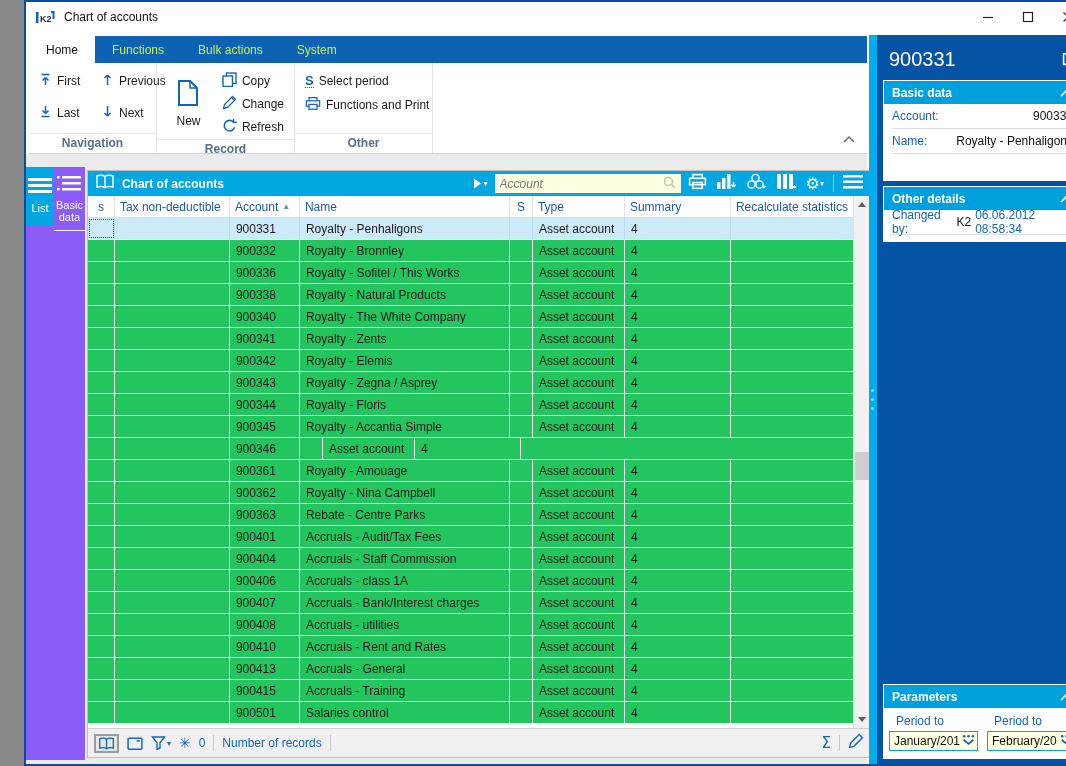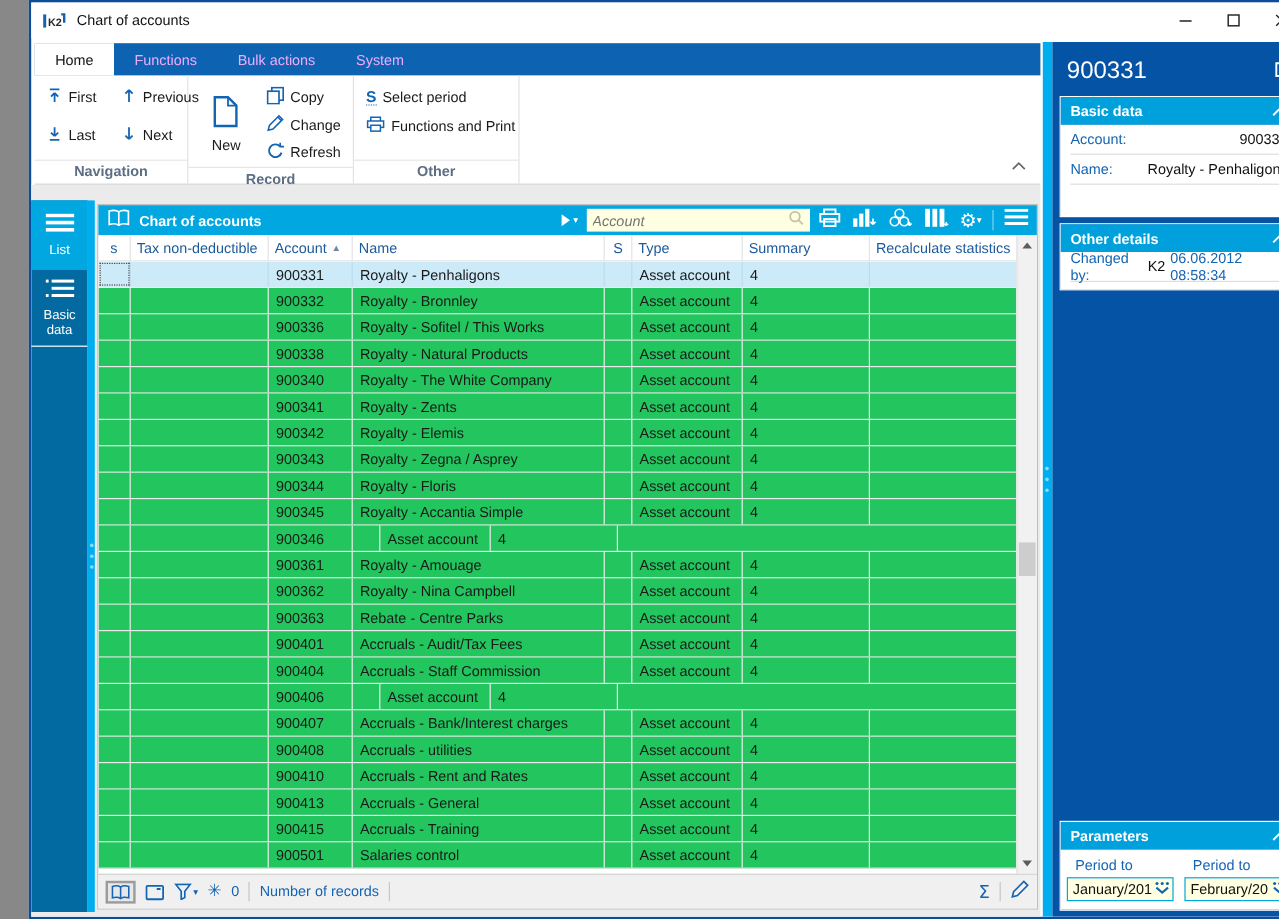--- a/index.html
+++ b/index.html
@@ -12,21 +12,21 @@
   .titlebar { position:absolute; left:0; top:0; right:0; height:30px; background:#fff;
               display:flex; align-items:center; padding-left:9px; }
   .k2logo { display:flex; align-items:center; margin-right:9px; }
   .titlebar-text { font-size:12px; color:#111; }
   .win-controls { margin-left:auto; display:flex; height:100%; }
   .win-btn { width:40px; height:100%; display:flex; align-items:center; justify-content:center; }
 
   
   .tabstrip { position:absolute; left:3px; top:34px; width:838px; height:27px;
               background:#0e62b2; display:flex; align-items:stretch; }
-  .tab { padding:0 17px; display:flex; align-items:center; color:#f0abfc; font-size:12px; }
+  .tab { padding:0 17px; display:flex; align-items:center; color:#bef264; font-size:12px; }
   .tab.active { background:#fff; color:#111; }
 
   
   .ribbon { position:absolute; left:3px; top:61px; width:838px; height:91px; background:#fff;
             border-bottom:1px solid #d2d2d2; display:flex; }
   .rgroup { display:flex; flex-direction:column; border-right:1px solid #e3e3e3; }
   .rgroup-body { flex:1; padding:7px 10px 2px; }
   .rgroup-label { height:20px; line-height:19px; text-align:center; color:#5c6e84;
                   font-size:12px; border-top:1px solid #e6e6e6;font-weight:bold; }
   .g-nav { width:128px; } .g-rec { width:138px; } .g-oth { width:138px; }
@@ -34,21 +34,21 @@
   .rbtn { display:flex; align-items:center; gap:5px; font-size:12px; color:#1a1a1a; height:21px; white-space:nowrap; }
   .rec-body { display:flex; gap:12px; }
   .big-btn { width:44px; display:flex; flex-direction:column; align-items:center; justify-content:center; gap:4px;
              font-size:12px; color:#1a1a1a; }
   .stack { display:flex; flex-direction:column; gap:2px; }
   .s-letter { color:#1464b4; font-weight:bold; font-size:13px; border-bottom:1px dotted #1464b4; line-height:13px; }
   .ribbon-collapse { position:absolute; right:12px; bottom:6px; }
 
   
   .left-region { position:absolute; left:0; top:152px; width:841px; bottom:0; background:#ebebeb; display:flex; }
-  .sidebar { width:66px; margin:13px 0 4px; background:#0369a1; display:flex; flex-direction:column; }
+  .sidebar { width:66px; margin:13px 0 4px; background:#8b5cf6; display:flex; }
   .side-item { display:flex; flex-direction:column; align-items:center; justify-content:center; gap:6px;
                color:#fff; font-size:11px; text-align:center; padding:9px 2px; }
   .side-item.active { background:#00a7e1; height:58px; }
   .side-item.dim { border-bottom:1px solid #fff; height:64px; }
   .vsplit { width:8px; margin:13px 0 4px; background:#00aeef; position:relative; }
   .grip { position:absolute; left:2px; top:50%; margin-top:-11px; }
   .grip i { display:block; width:3px; height:3px; border-radius:50%; background:#8fdcf7; margin:0 0 6px 0; }
 
   .table-panel { flex:1; padding:16px 2px 6px; }
   .table-box { height:100%; border:1px solid #bfbfbf; background:#fff; display:flex; flex-direction:column; }
@@ -576,20 +576,21 @@
     <div class="cell col-S"></div>
     <div class="cell col-type">Asset account</div>
     <div class="cell col-summary">4</div>
     <div class="cell col-recalc"></div>
   </div>
 
   <div class="trow">
     <div class="cell col-s"></div>
     <div class="cell col-tax"></div>
     <div class="cell col-account">900406</div>
+    <div class="cell col-name">Accruals - class 1A</div>
     <div class="cell col-S"></div>
     <div class="cell col-type">Asset account</div>
     <div class="cell col-summary">4</div>
     <div class="cell col-recalc"></div>
   </div>
 
   <div class="trow">
     <div class="cell col-s"></div>
     <div class="cell col-tax"></div>
     <div class="cell col-account">900407</div>

